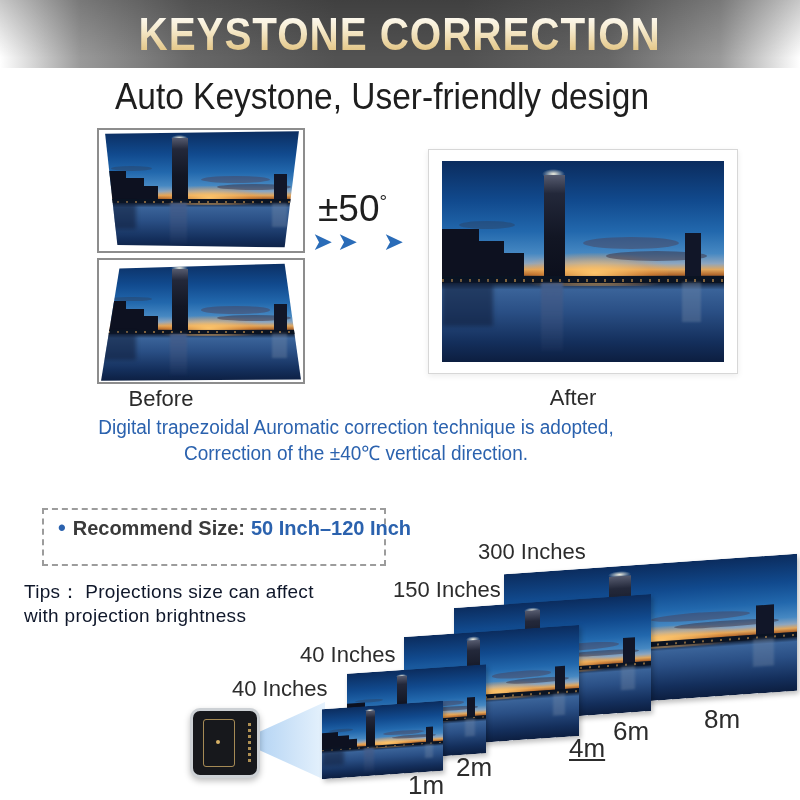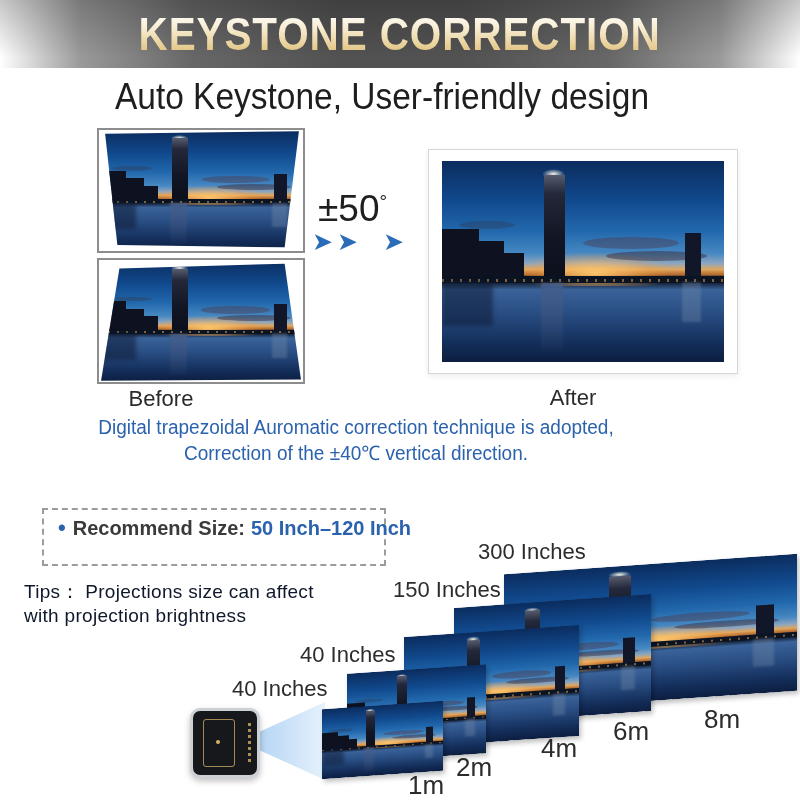--- a/index.html
+++ b/index.html
@@ -63,21 +63,21 @@
   .s2{left:347px;top:669px;width:139px;height:89px;z-index:4;}
   .s3{left:404px;top:631px;width:175px;height:111px;z-index:3;}
   .s4{left:454px;top:601px;width:197px;height:117px;z-index:2;}
   .s5{left:504px;top:564px;width:293px;height:137px;z-index:1;}
 
   .size-label{position:absolute;font-size:22px;color:#2c2c2c;z-index:10;white-space:nowrap;}
   .sz1{left:232px;top:676px;} .sz2{left:300px;top:642px;} .sz3{left:345px;top:607px;}
   .sz4{left:393px;top:577px;} .sz5{left:478px;top:539px;}
 
   .dist-label{position:absolute;font-size:26px;color:#2c2c2c;z-index:10;white-space:nowrap;}
-  .d1{left:408px;top:770px;} .d2{left:456px;top:752px;} .d3{left:541px;top:733px;}
+  .d1{left:408px;top:770px;} .d2{left:456px;top:752px;} .d3{left:569px;top:733px;text-decoration:underline;}
   .d4{left:613px;top:716px;} .d5{left:704px;top:704px;}
 
   .projector{position:absolute;left:190px;top:708px;width:64px;height:64px;z-index:8;
     background:#17181c;border:3px solid #cdd1d5;border-radius:10px;box-shadow:0 3px 6px rgba(0,0,0,.25);}
   .proj-rect{position:absolute;left:16%;top:12%;width:46%;height:72%;
     border:1px solid rgba(213,176,104,.75);border-radius:3px;}
   .proj-dot{position:absolute;left:36%;top:46%;width:4px;height:4px;border-radius:50%;background:#d8b266;}
   .proj-band{position:absolute;right:10%;top:18%;width:3px;height:64%;opacity:.85;
     background:repeating-linear-gradient(180deg,#c9a45c 0 3px,transparent 3px 6px);}
   .beam{position:absolute;left:253px;top:702px;width:72px;height:78px;z-index:4;

